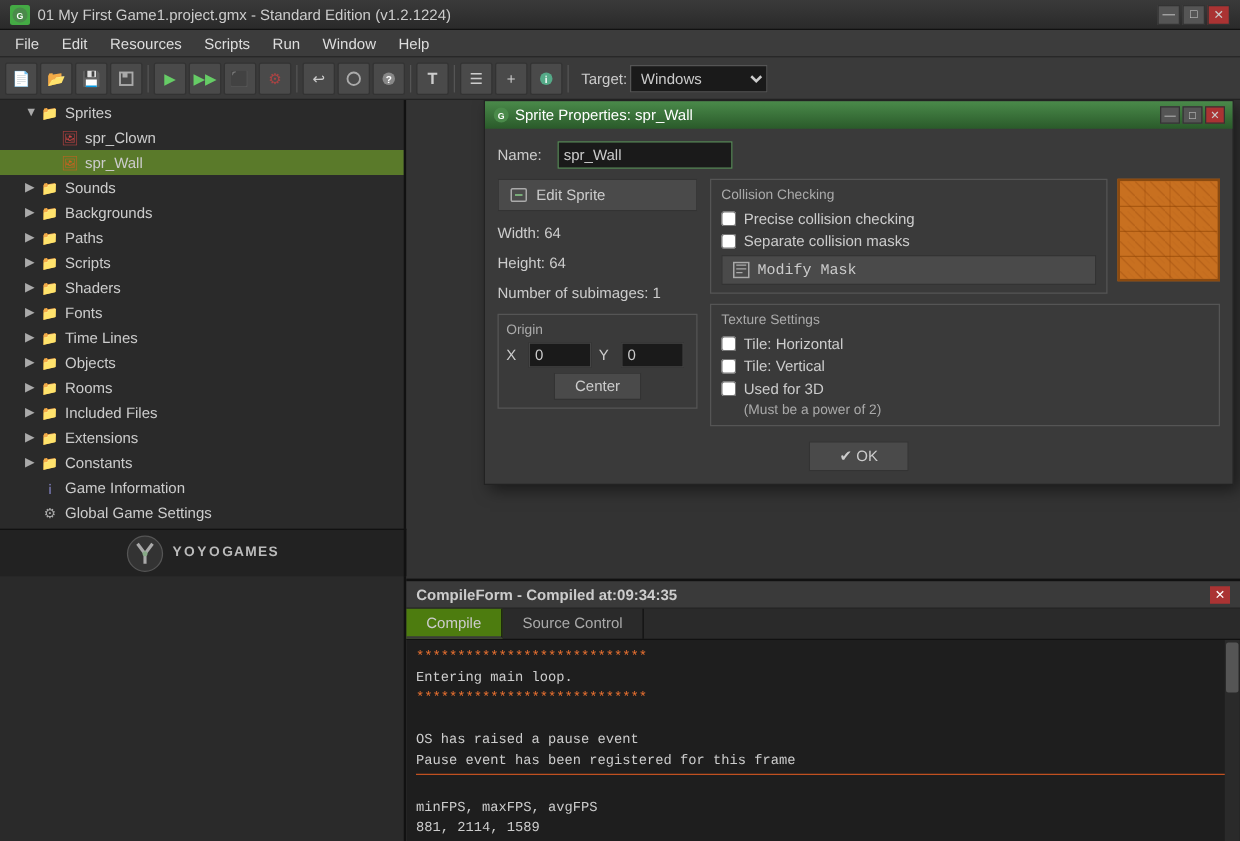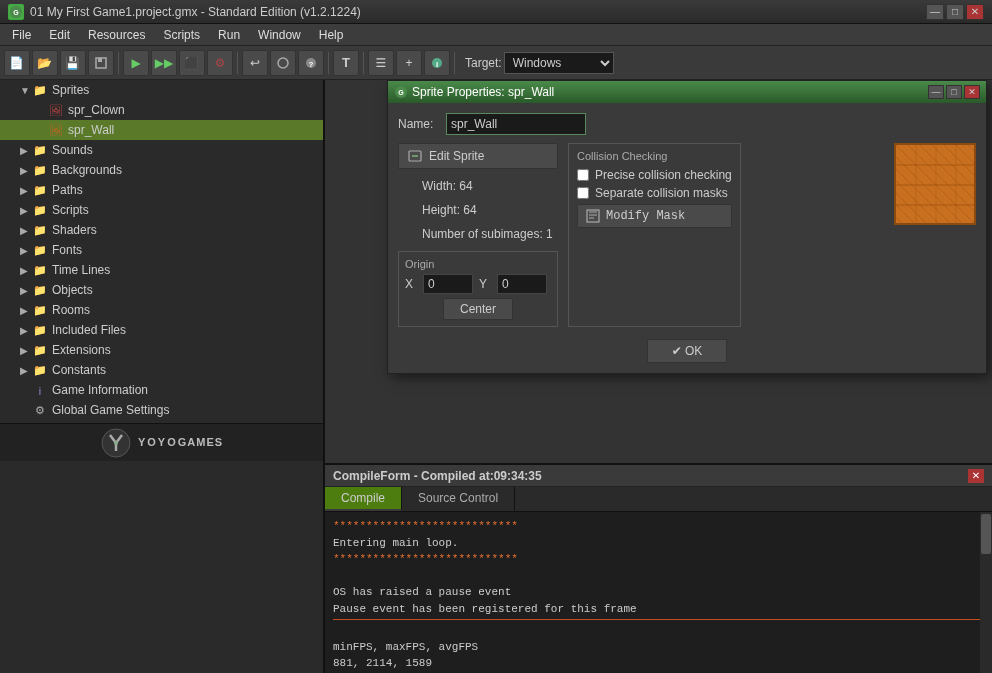--- a/index.html
+++ b/index.html
@@ -280,21 +280,20 @@
       display: flex;
       align-items: center;
       justify-content: center;
       font-size: 13px;
     }
 
     .sprite-info {
       font-size: 12px;
       color: #ccc;
       margin-top: 4px;
-      margin-left: 24px;
     }
 
     
     .origin-group {
       border: 1px solid #555;
       padding: 6px;
       margin-top: 4px;
     }
     .origin-legend {
       font-size: 11px;
@@ -329,22 +328,23 @@
       padding: 3px 16px;
       cursor: pointer;
       margin: 0 auto;
       display: block;
     }
 
     
     .dialog-right {
       flex: 1;
       display: flex;
-      flex-direction: row;
+      flex-direction: column;
       gap: 8px;
+      justify-content: center;
     }
 
     .collision-group {
       border: 1px solid #555;
       padding: 6px 8px;
     }
     .group-legend {
       font-size: 11px;
       color: #aaa;
       margin-bottom: 6px;
@@ -798,20 +798,36 @@
                 <svg width="14" height="14" viewBox="0 0 14 14">
                   <rect x="1" y="1" width="12" height="12" fill="none" stroke="#aaa" stroke-width="1.2"></rect>
                   <line x1="3" y1="3" x2="11" y2="3" stroke="#aaa" stroke-width="1"></line>
                   <line x1="3" y1="6" x2="11" y2="6" stroke="#aaa" stroke-width="1"></line>
                   <line x1="3" y1="9" x2="8" y2="9" stroke="#aaa" stroke-width="1"></line>
                 </svg>
                 <span>Modify Mask</span>
               </div>
             </div>
 
+            <div class="texture-group">
+              <div class="group-legend">Texture Settings</div>
+              <div class="checkbox-row">
+                <input type="checkbox" style="">
+                <span>Tile: Horizontal</span>
+              </div>
+              <div class="checkbox-row">
+                <input type="checkbox" style="">
+                <span>Tile: Vertical</span>
+              </div>
+              <div class="checkbox-row">
+                <input type="checkbox" style="">
+                <span>Used for 3D</span>
+              </div>
+              <div style="padding-left:18px;font-size:11px;color:#aaa;">(Must be a power of 2)</div>
+            </div>
 
           </div>
         </div>
 
         <div style="display:flex; justify-content:center;">
           <button class="ok-btn">✔ OK</button>
         </div>
       </div>
     </div>
 

